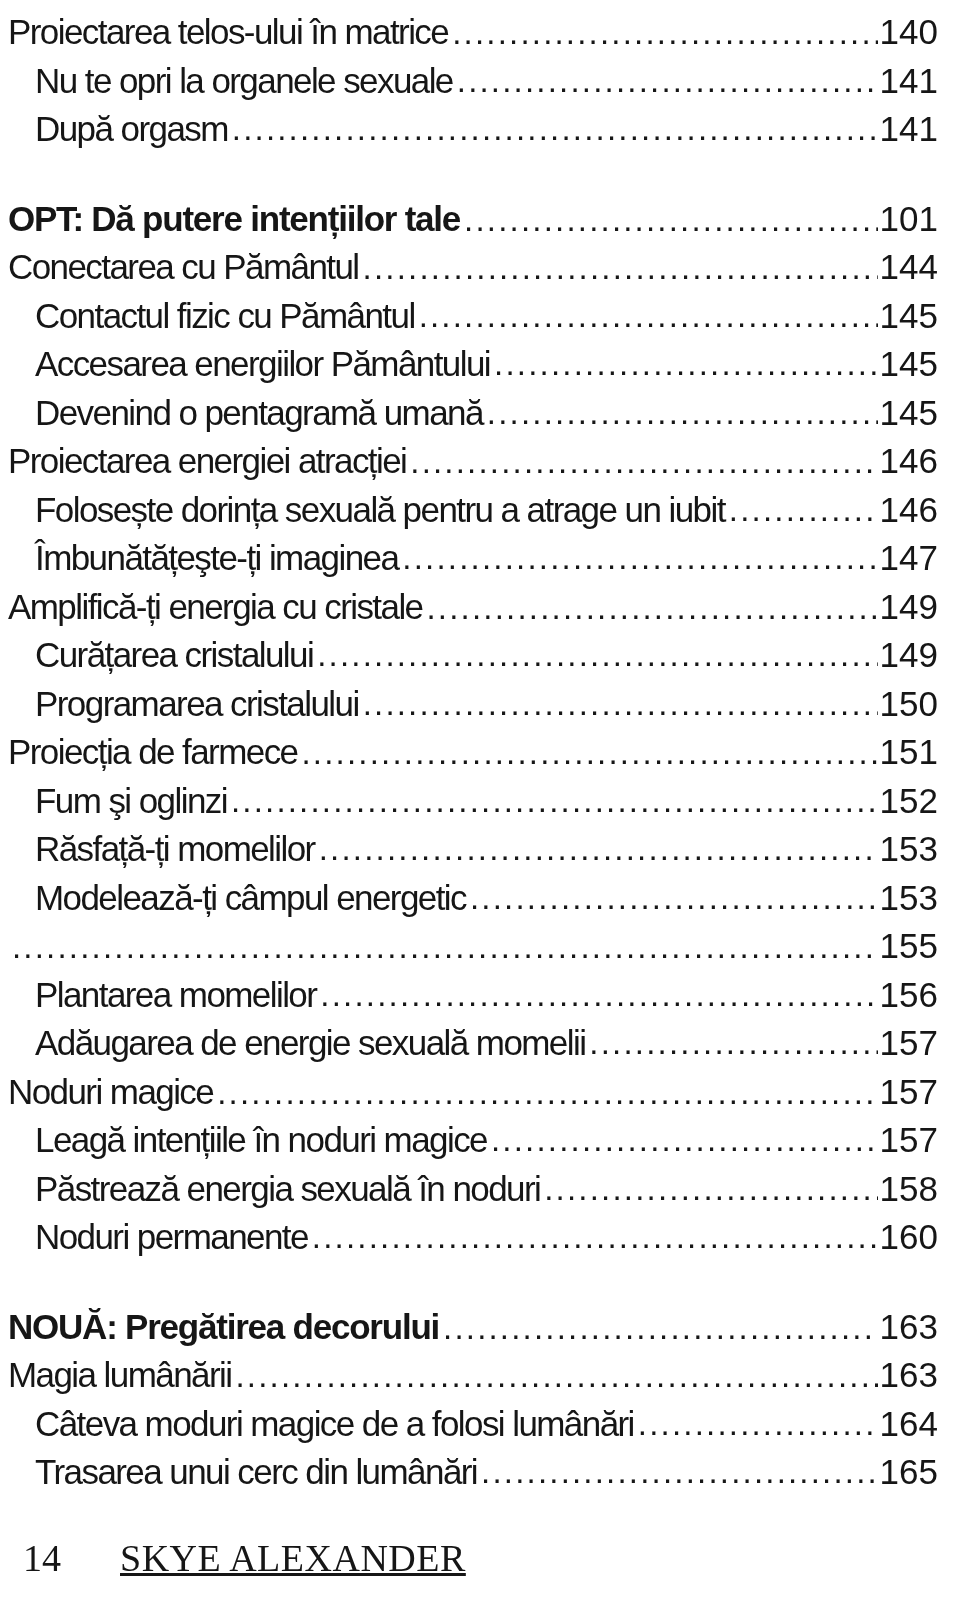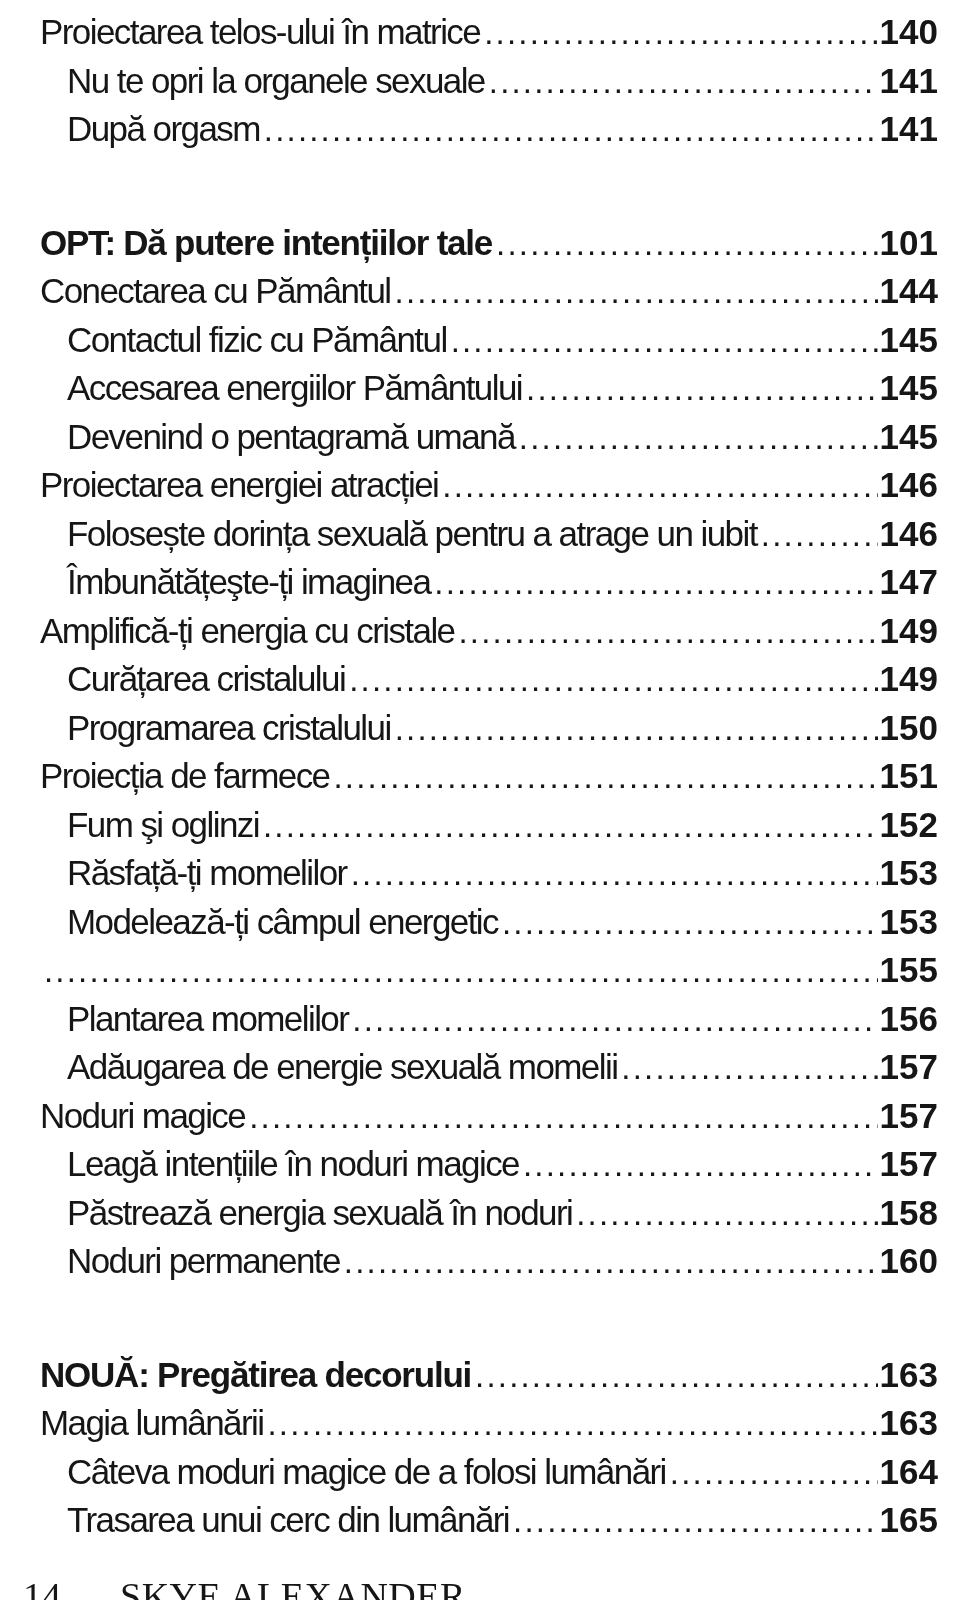--- a/index.html
+++ b/index.html
@@ -8,47 +8,47 @@
   }
   body {
     width: 978px;
     height: 1600px;
     background: #ffffff;
     overflow: hidden;
     color: #161616;
     font-family: "Liberation Sans", sans-serif;
   }
   .toc {
-    padding: 8px 40px 0 40px;
+    padding: 8px 40px 0 8px;
   }
   .row {
     display: flex;
     align-items: baseline;
     height: 48.5px;
     line-height: 48.5px;
     font-size: 35px;
     letter-spacing: -0.045em;
     white-space: nowrap;
   }
-  .row.lvl1 { padding-left: 27px; }
-  .row.gap  { margin-top: 65px; }
+  .row.lvl1 { padding-left: 27px; align-items: flex-end; }
+  .row.gap  { margin-top: 41px; }
   .title { flex: 0 0 auto; }
   .row.bold .title { font-weight: 700; letter-spacing: -0.035em; }
   .leader {
     flex: 1 1 auto;
     overflow: hidden;
     min-width: 12px;
     letter-spacing: 2.2px;
     font-size: 33px;
     font-weight: 400;
     margin: 0 2px 0 4px;
   }
-  .pagenum { flex: 0 0 auto; letter-spacing: 0; font-weight: bold; }
+  .pagenum { flex: 0 0 auto; letter-spacing: 0; }
   .footer {
-    margin-top: 30px;
+    margin-top: 40px;
     padding-left: 23px;
     display: flex;
     align-items: baseline;
     font-family: "Liberation Serif", serif;
     font-size: 38px;
     line-height: 1.15;
   }
   .footer .author { margin-left: 59px; letter-spacing: 0.5px; text-decoration: underline; }
 </style>
 </head>

